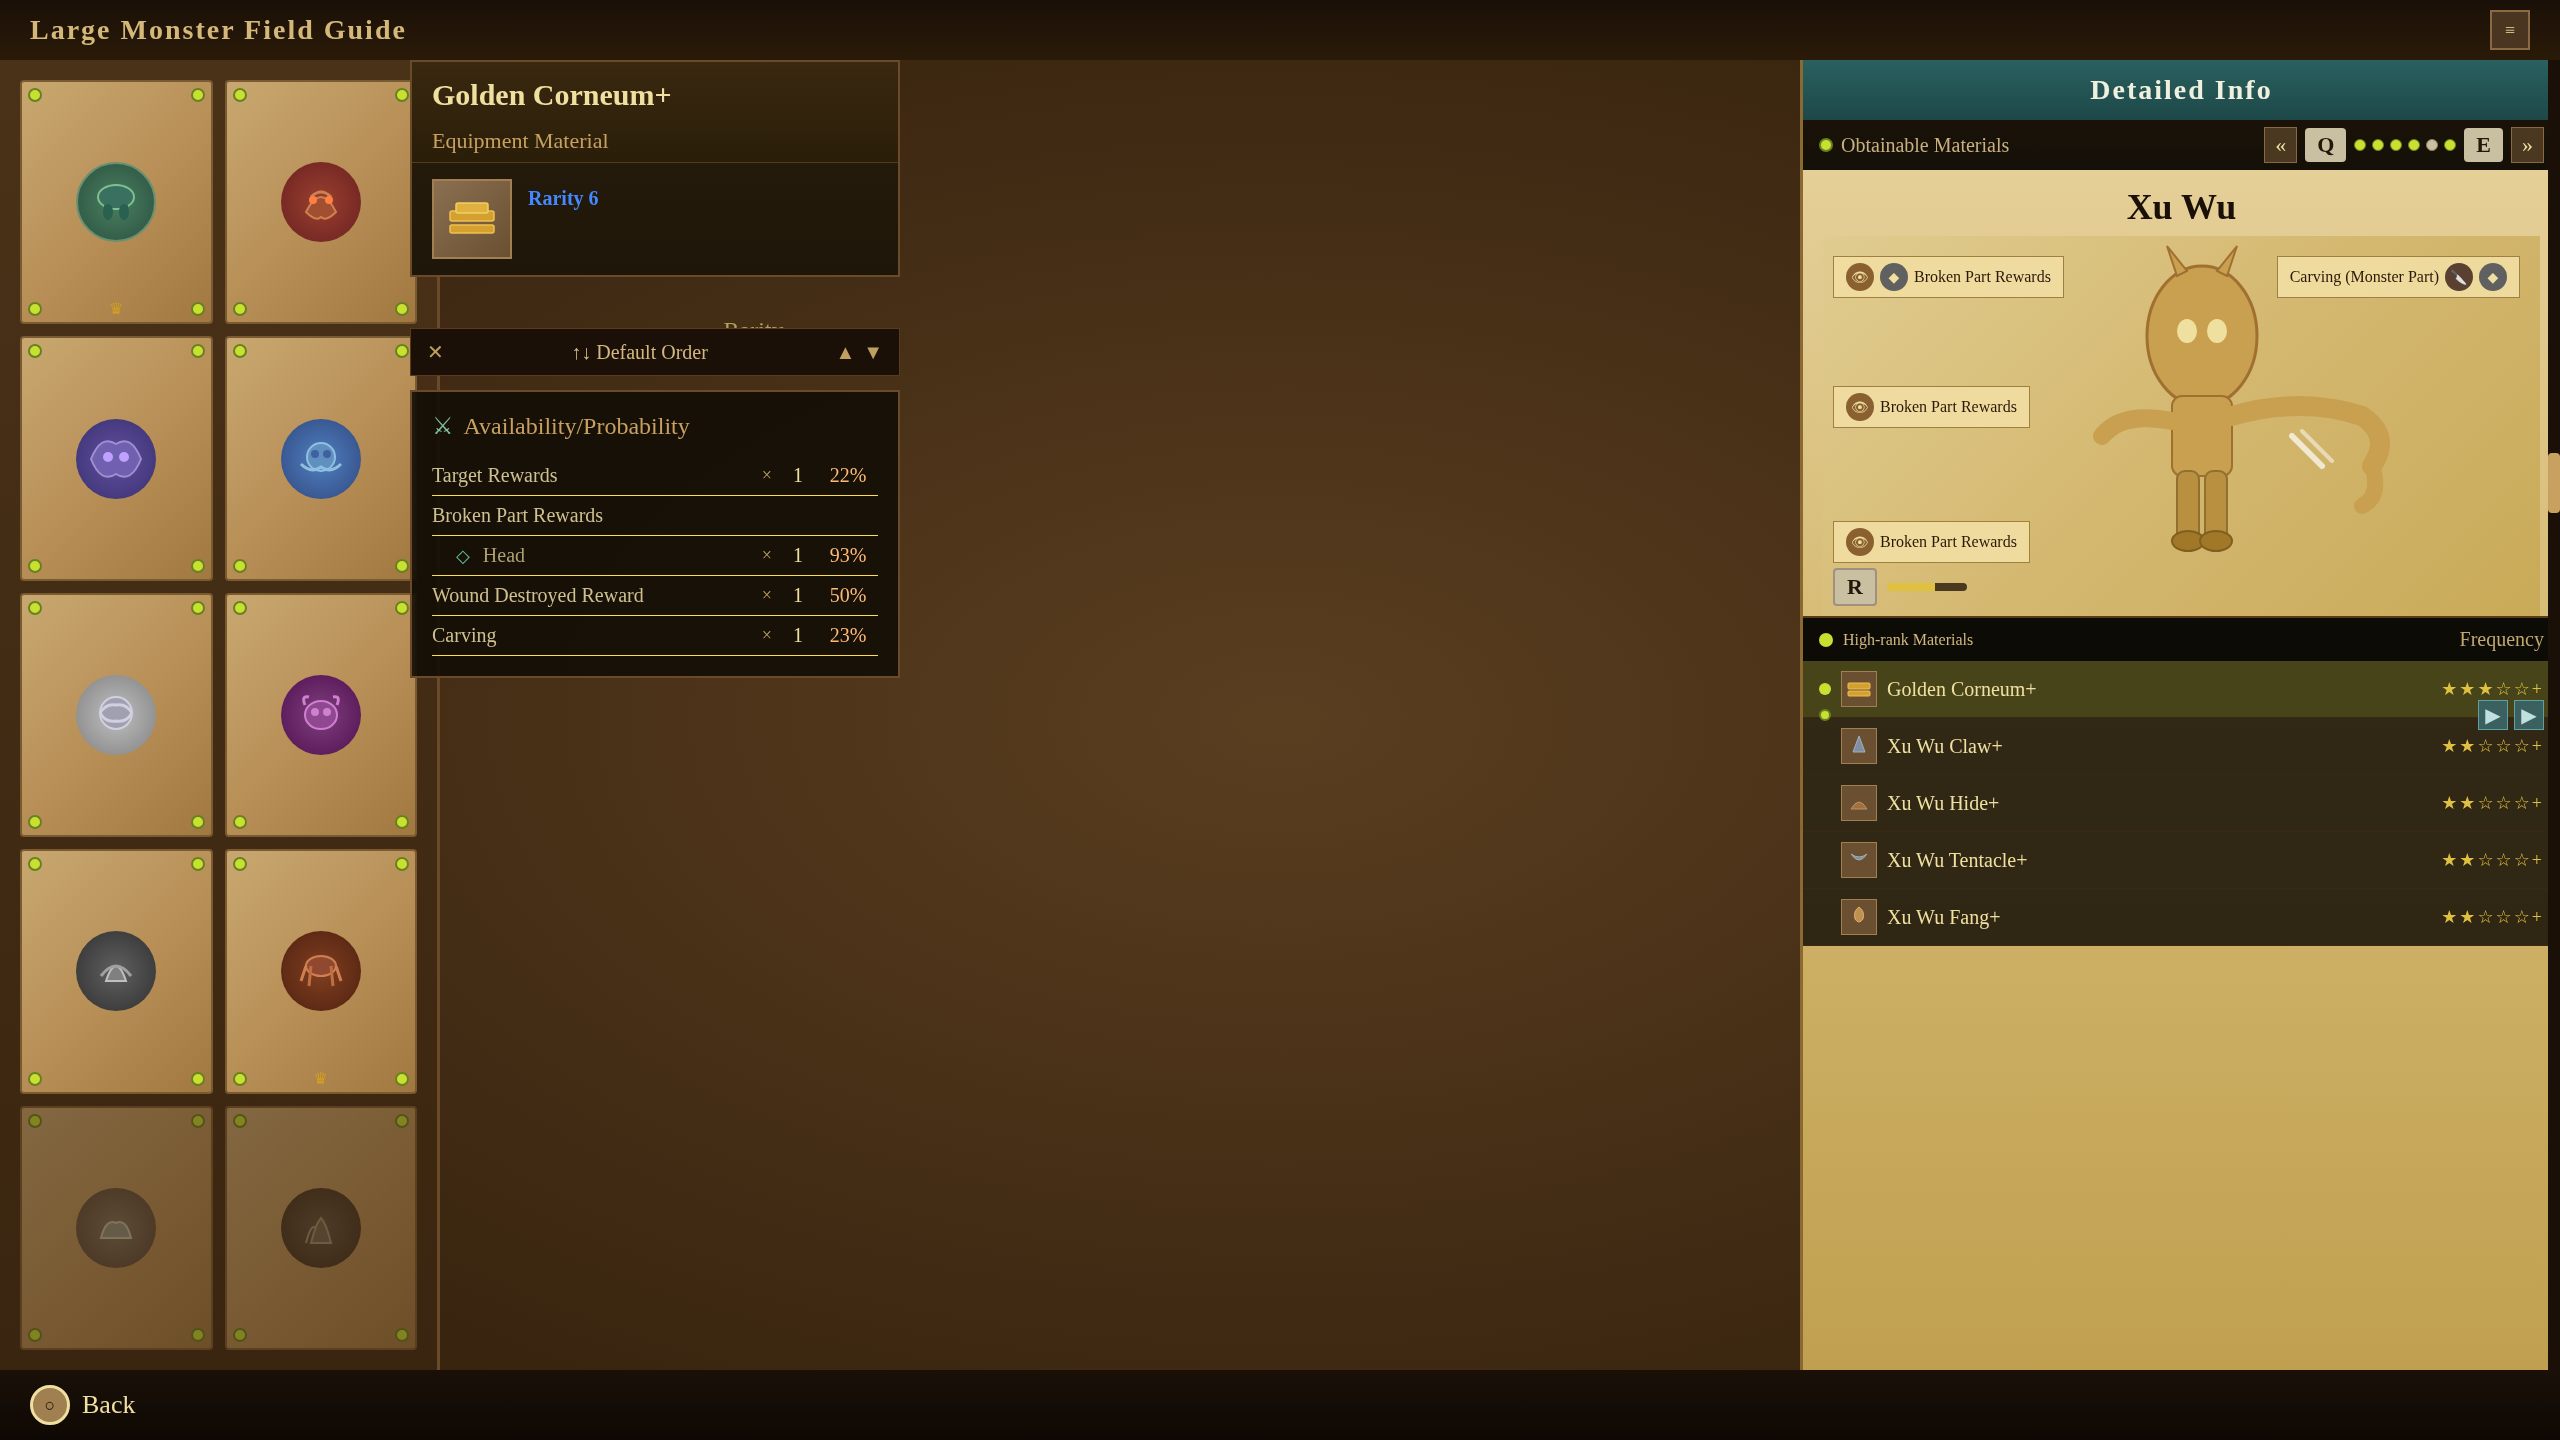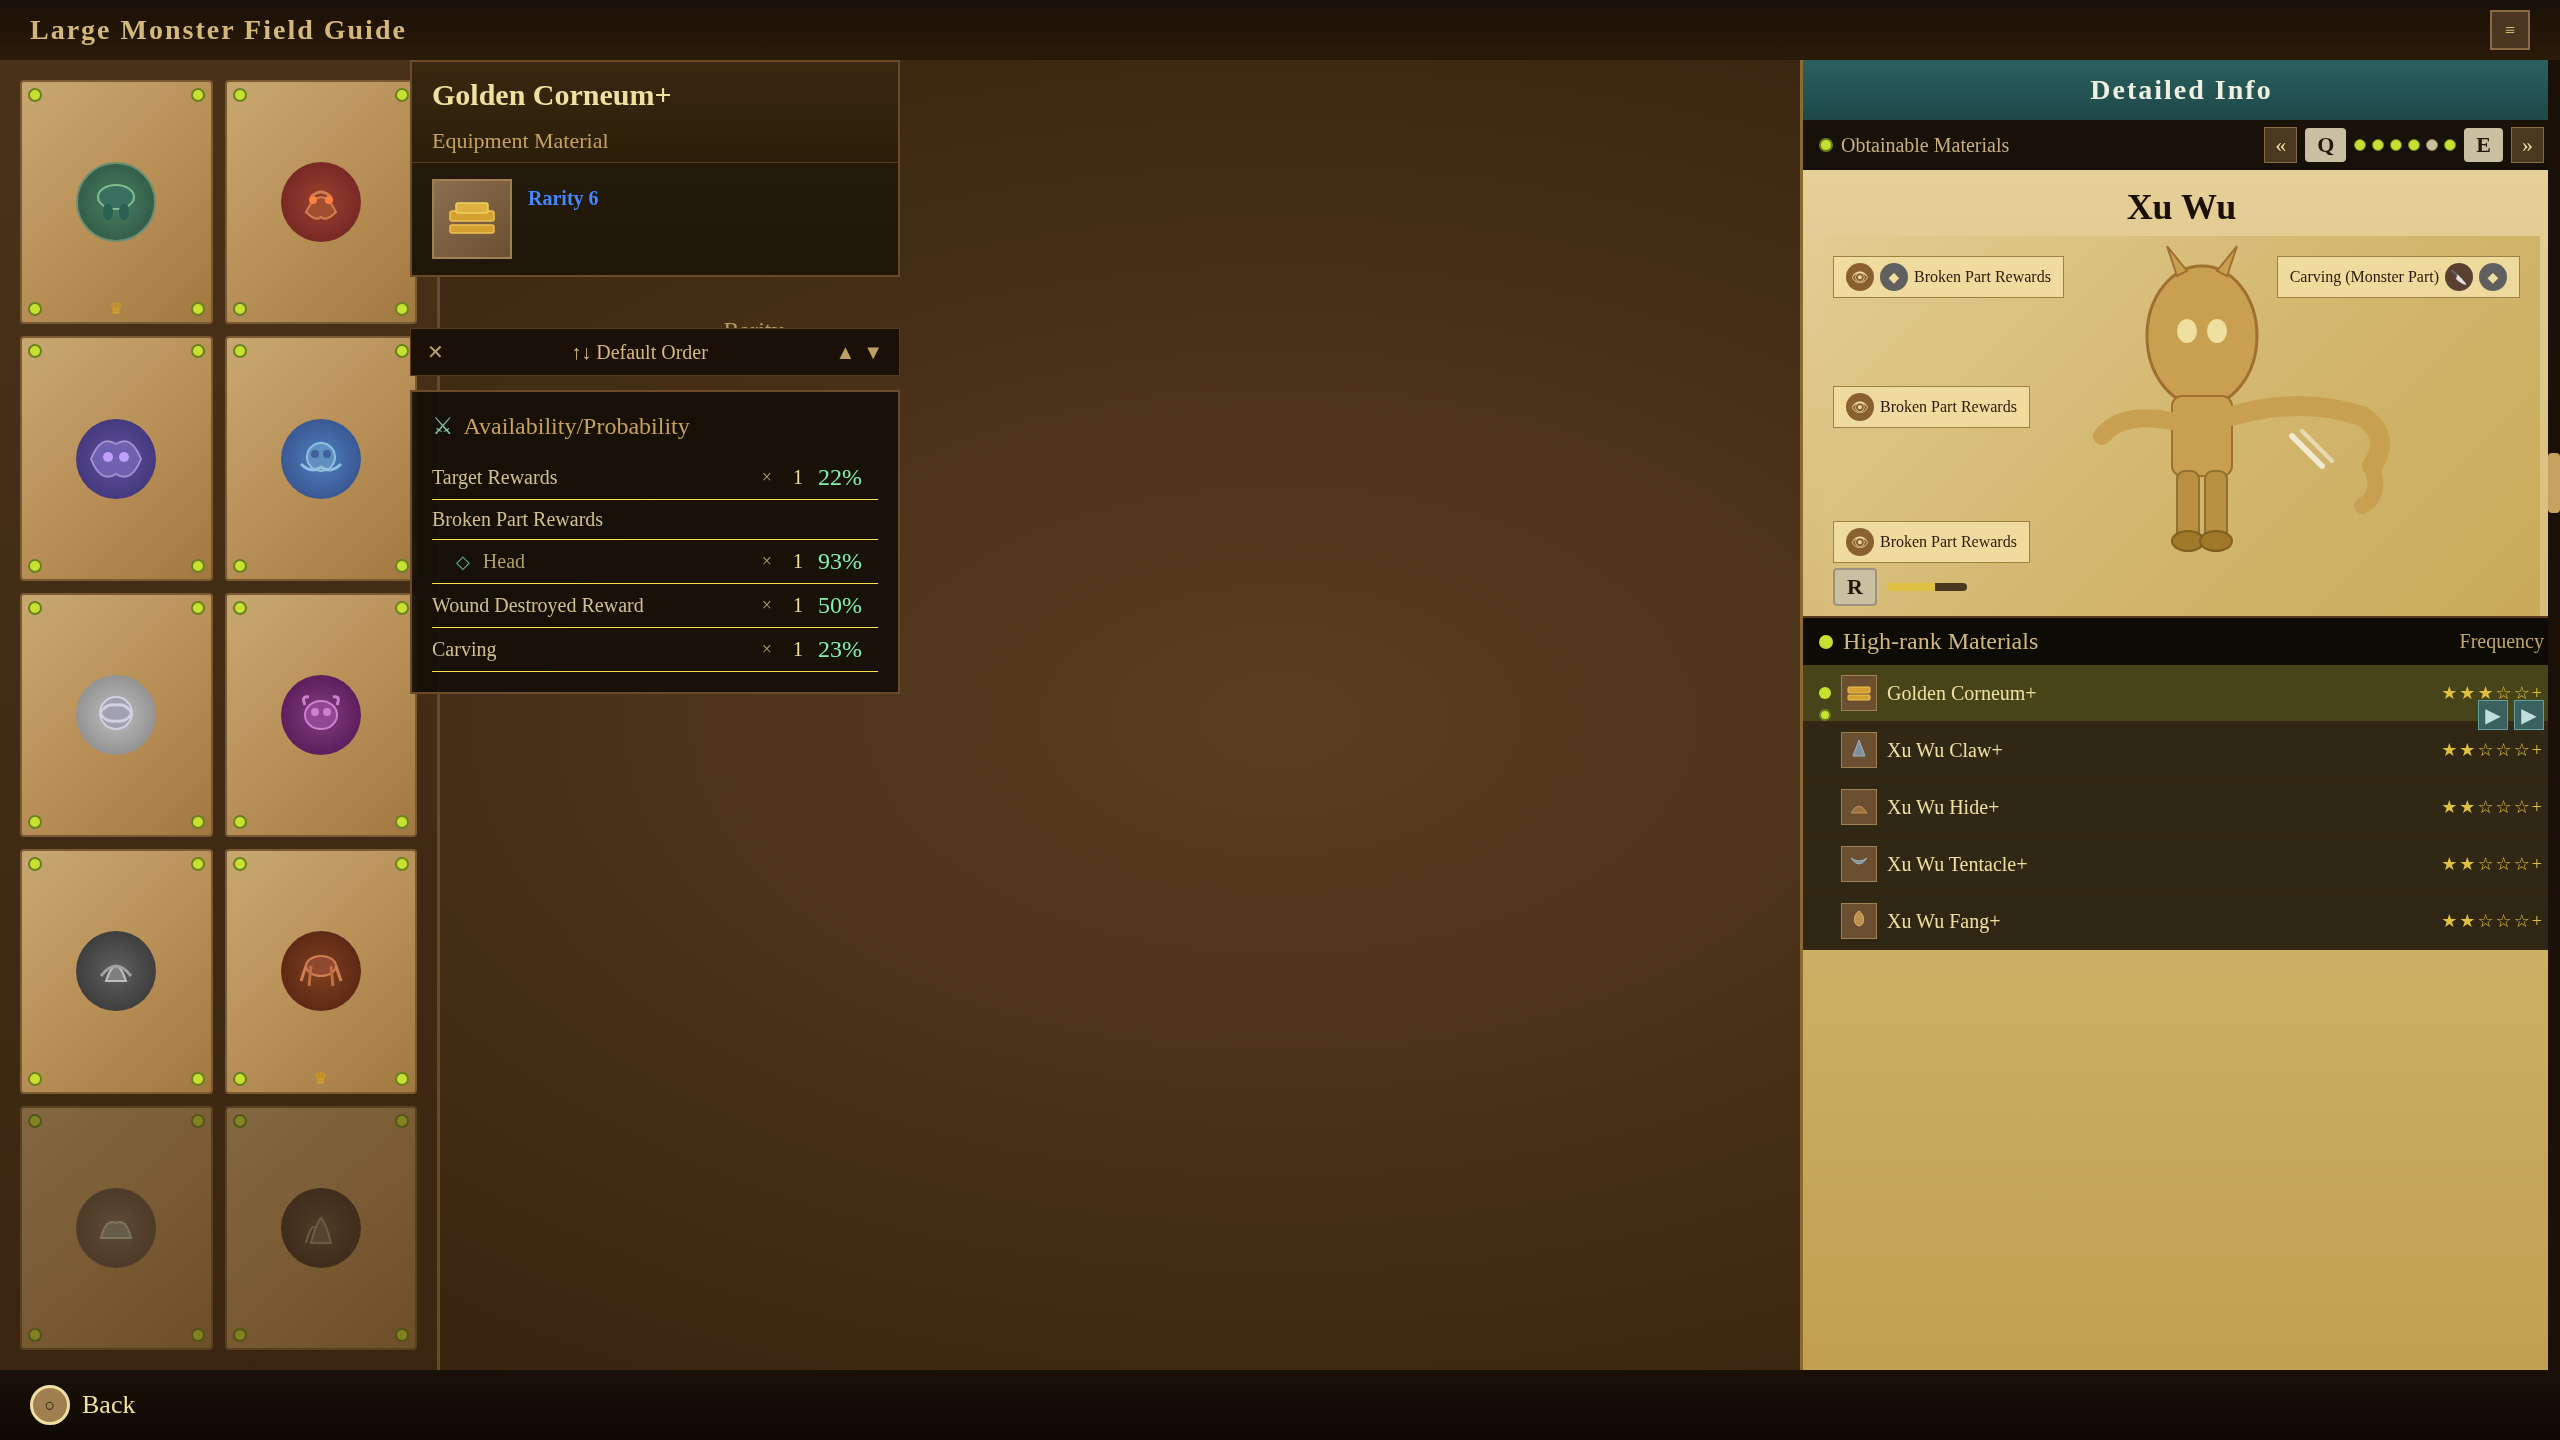--- a/index.html
+++ b/index.html
@@ -219,24 +219,24 @@
       font-size: 18px;
       margin-right: 6px;
     }
     .avail-count {
       color: #f0e0a0;
       font-size: 20px;
       width: 40px;
       text-align: center;
     }
     .avail-pct {
-      color: #86efac;
-      font-size: 24px;
+      color: #fdba74;
+      font-size: 20px;
       width: 60px;
-      text-align: left;
+      text-align: center;
     }
     .avail-diamond {
       color: #60c0a0;
       font-size: 18px;
       margin-right: 8px;
     }
 
     
     .detail-panel {
       position: absolute;
@@ -362,21 +362,21 @@
       border-top: 2px solid #5a3a18;
     }
     .materials-header-dot {
       width: 14px; height: 14px;
       border-radius: 50%;
       background: #c8e030;
       margin-right: 10px;
     }
     .materials-header-label {
       color: #d0b880;
-      font-size: 24px;
+      font-size: 16px;
       flex: 1;
     }
     .materials-header-freq {
       color: #c0a870;
       font-size: 20px;
     }
 
     .material-row {
       display: flex;
       align-items: center;

